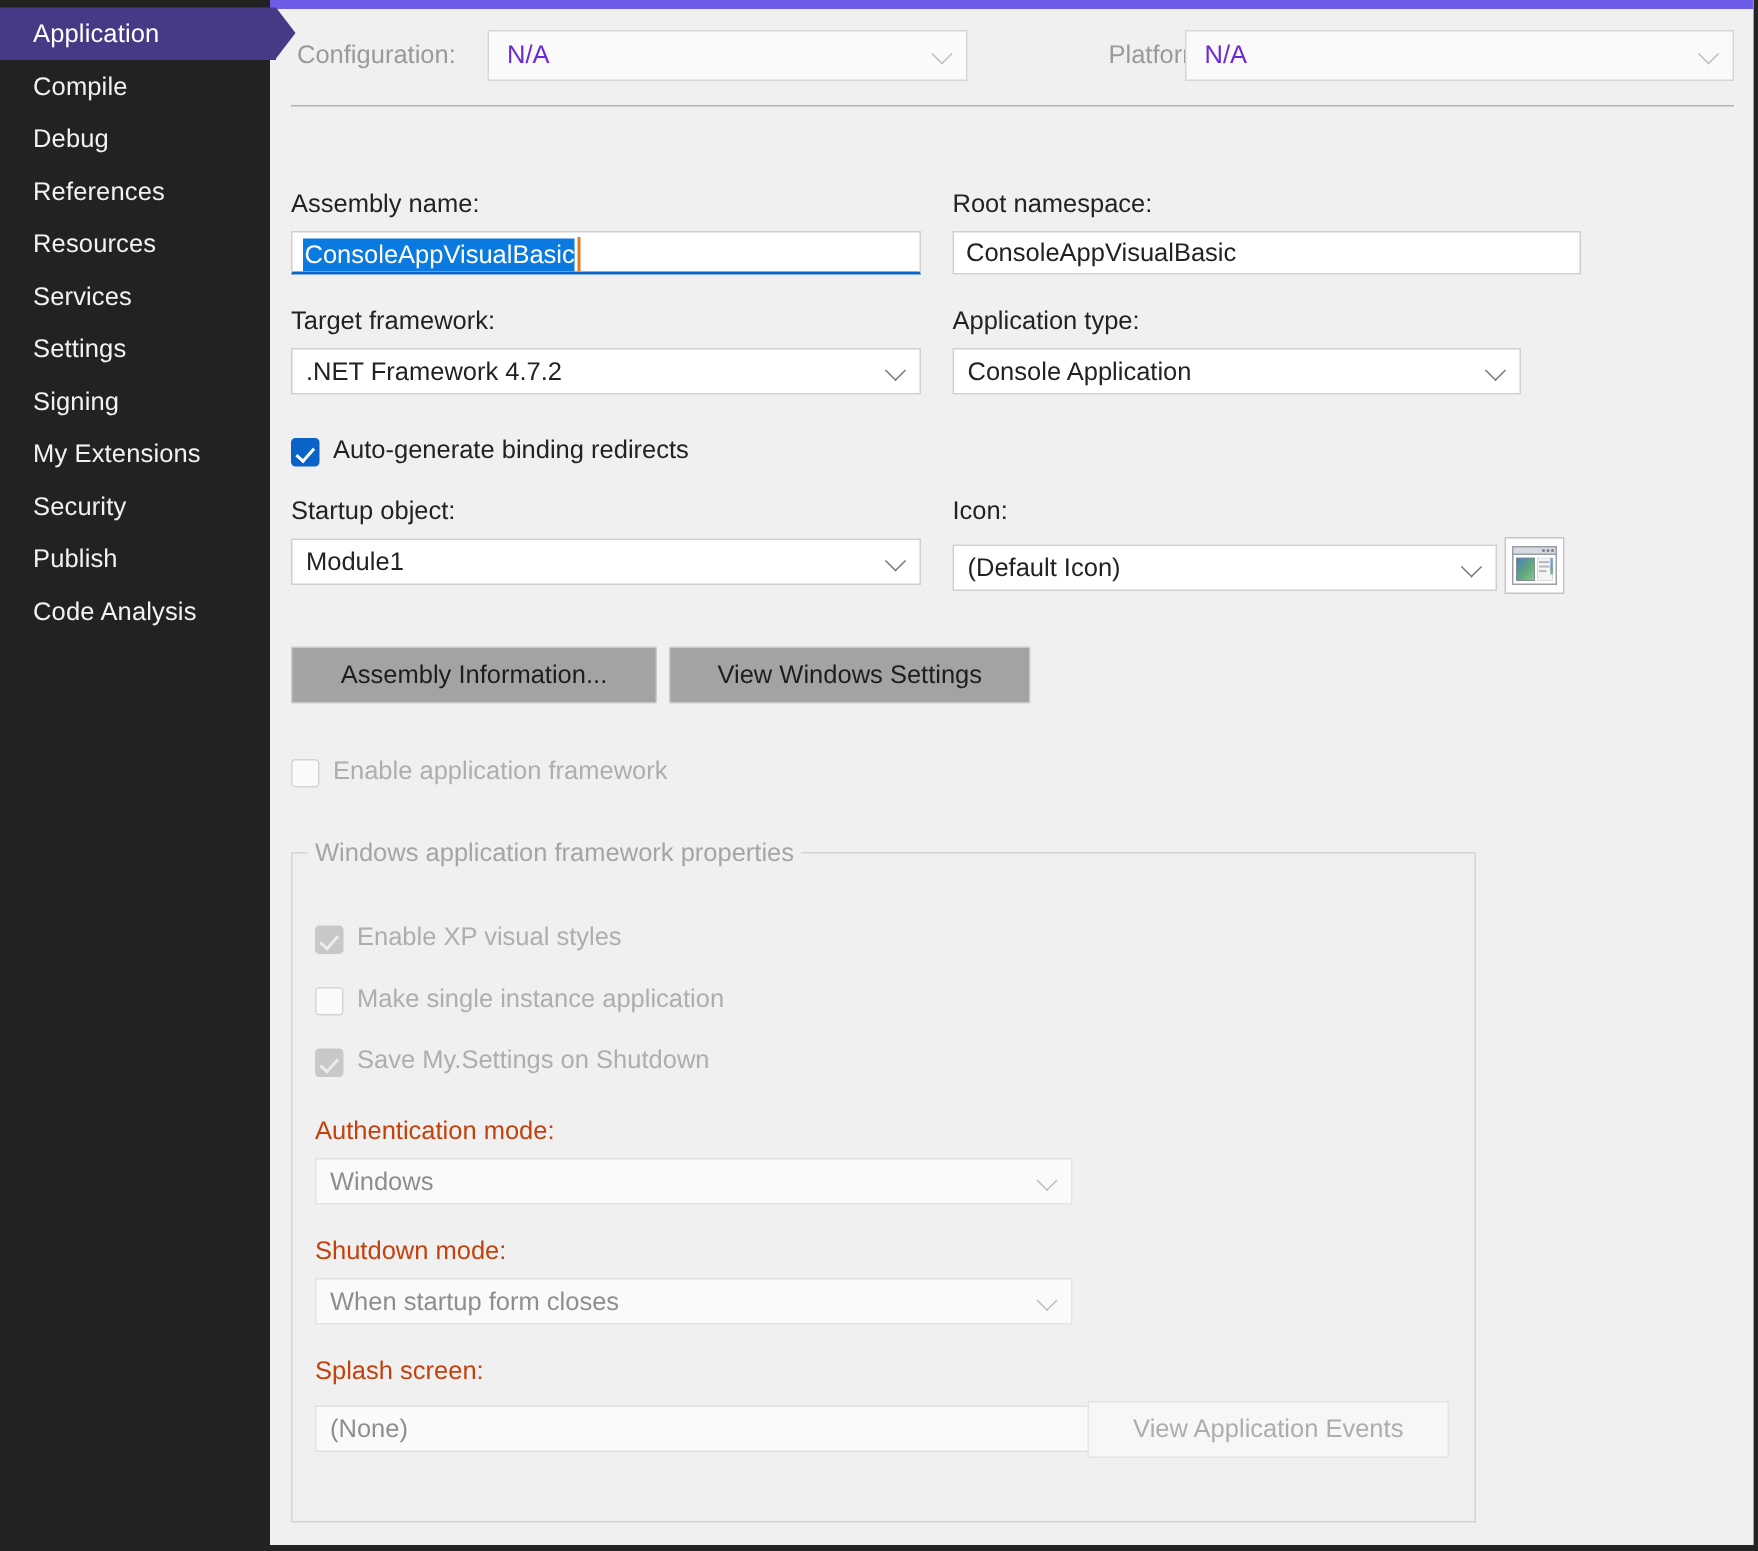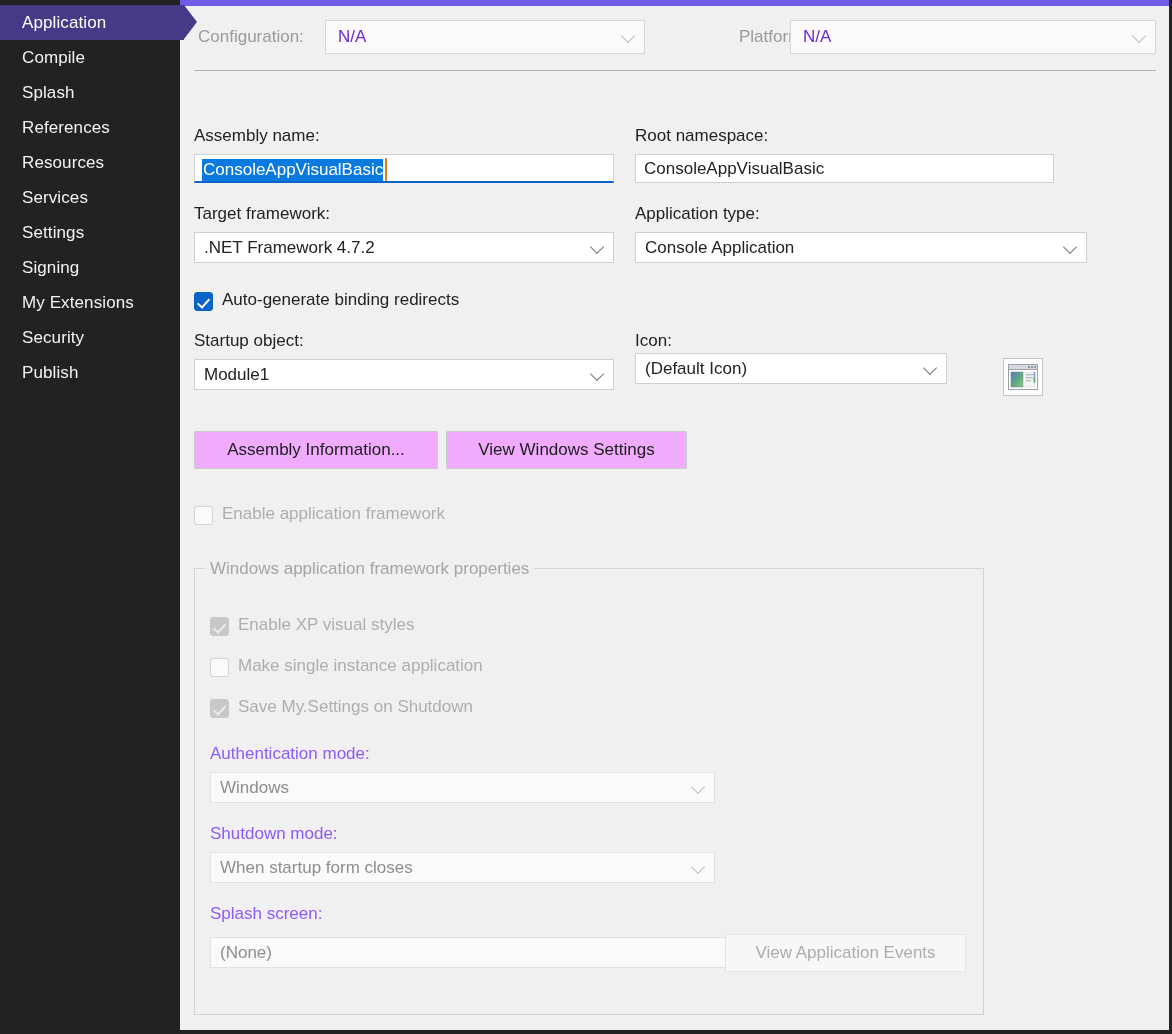--- a/index.html
+++ b/index.html
@@ -133,21 +133,21 @@
     background: #b4b4b4;
   }
 
   
   .flabel {
     position: absolute;
     font-size: 17px;
     color: #222222;
     white-space: nowrap;
   }
-  .flabel.dis { color: #8b5cf6; }
+  .flabel.dis { color: #c2410c; }
 
   
   .tbox {
     position: absolute;
     height: 29px;
     background: #ffffff;
     border: 1px solid #cfcfcf;
     box-sizing: border-box;
     overflow: hidden;
   }
@@ -233,21 +233,21 @@
     font-size: 17px;
     color: #222222;
     white-space: nowrap;
   }
   .cblabel.dis { color: #aeaeae; }
 
   
   .btn {
     position: absolute;
     height: 38px;
-    background: #f0abfc;
+    background: #a3a3a3;
     border: 1px solid #cacaca;
     box-sizing: border-box;
     border-radius: 1px;
     text-align: center;
     font-size: 17px;
     color: #1d1d1d;
     line-height: 36px;
     white-space: nowrap;
   }
   .btn.dis {
@@ -287,21 +287,21 @@
 <div id="root">
 
   <div id="sidebar">
     <div class="nav-item selected">
       <span>Application</span>
     </div>
     <div class="nav-item">
       <span>Compile</span>
     </div>
     <div class="nav-item">
-      <span>Splash</span>
+      <span>Debug</span>
     </div>
     <div class="nav-item">
       <span>References</span>
     </div>
     <div class="nav-item">
       <span>Resources</span>
     </div>
     <div class="nav-item">
       <span>Services</span>
     </div>
@@ -312,20 +312,23 @@
       <span>Signing</span>
     </div>
     <div class="nav-item">
       <span>My Extensions</span>
     </div>
     <div class="nav-item">
       <span>Security</span>
     </div>
     <div class="nav-item">
       <span>Publish</span>
+    </div>
+    <div class="nav-item">
+      <span>Code Analysis</span>
     </div>
   </div>
 
   <div id="content">
 
     <div id="topbar"></div>
 
     <div class="cfg-row">
       <div class="cfg-label lbl-config">Configuration:</div>
       <div class="cfg-select sel-config">
@@ -353,40 +356,40 @@
       <span class="txt">ConsoleAppVisualBasic</span>
     </div>
 
     <div class="flabel" style="left:14px; top:204px;">Target framework:</div>
     <div class="combo" style="left:14px; top:232px; width:420px;">
       <span class="val">.NET Framework 4.7.2</span>
       <span class="chev"></span>
     </div>
 
     <div class="flabel" style="left:455px; top:204px;">Application type:</div>
-    <div class="combo" style="left:455px; top:232px; width:452px;">
+    <div class="combo" style="left:455px; top:232px; width:379px;">
       <span class="val">Console Application</span>
       <span class="chev"></span>
     </div>
 
     <div class="cbrow" style="left:14px; top:292px;">
       <span class="cbox on">
         <span class="tick"></span>
       </span>
       <span class="cblabel">Auto-generate binding redirects</span>
     </div>
 
     <div class="flabel" style="left:14px; top:331px;">Startup object:</div>
     <div class="combo" style="left:14px; top:359px; width:420px;">
       <span class="val">Module1</span>
       <span class="chev"></span>
     </div>
 
     <div class="flabel" style="left:455px; top:331px;">Icon:</div>
-    <div class="combo" style="left:455px; top:353px; width:312px;">
+    <div class="combo" style="left:455px; top:363px; width:363px;">
       <span class="val">(Default Icon)</span>
       <span class="chev"></span>
     </div>
 
     <div class="iconbtn" style="left:823px; top:358px;">
       <svg width="30" height="26" viewBox="0 0 30 26" style="position:absolute;left:4px;top:5px;">
         <rect x="0.5" y="0.5" width="29" height="25" fill="#ffffff" stroke="#9aa0a6"></rect>
         <rect x="0.5" y="0.5" width="29" height="5" fill="#d7dae0" stroke="#9aa0a6"></rect>
         <circle cx="21" cy="3" r="1" fill="#7b828c"></circle>
         <circle cx="24" cy="3" r="1" fill="#7b828c"></circle>

